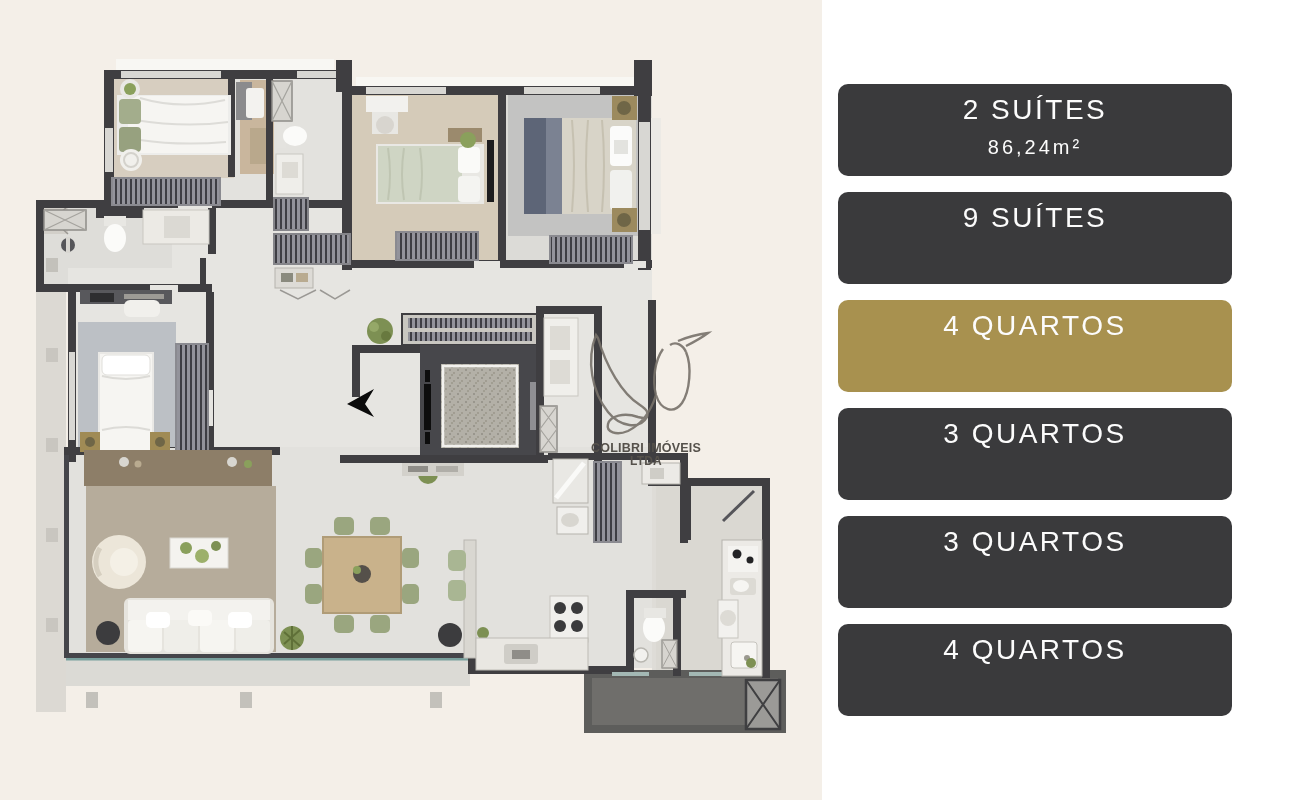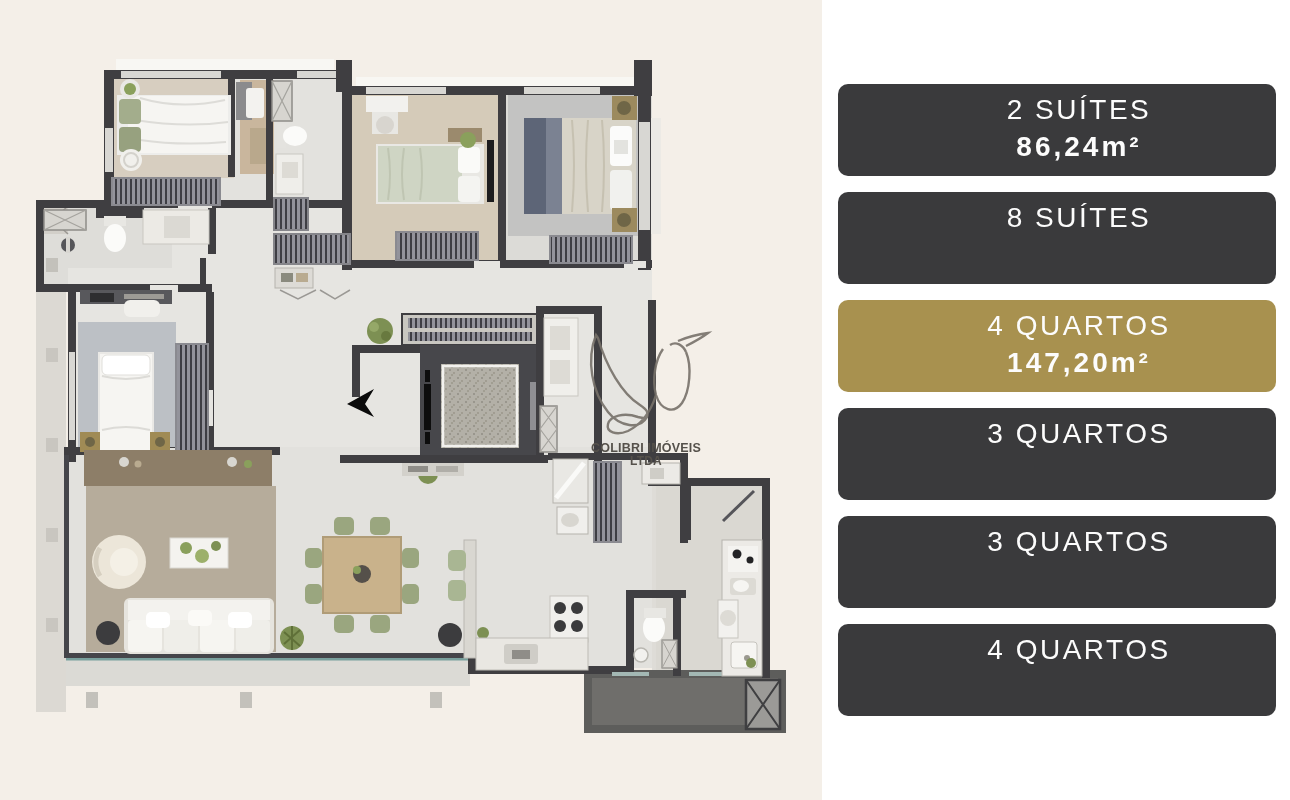--- a/index.html
+++ b/index.html
@@ -1,23 +1,23 @@
 <!DOCTYPE html>
 <html><head>
 <meta charset="utf-8">
 <style>
   html,body{margin:0;padding:0;width:1290px;height:800px;overflow:hidden;
     font-family:"Liberation Sans", sans-serif;background:#ffffff;}
   #stage{position:relative;width:1290px;height:800px;}
   #creambg{position:absolute;left:0;top:0;width:822px;height:800px;background:#f4efe8;}
   #plansvg{position:absolute;left:0;top:0;}
   .btn{position:absolute;left:838px;width:394px;height:92px;background:#3a3a3c;
-    border-radius:10px;color:#fcfcfc;text-align:center;letter-spacing:2.5px;padding-left:44px;}
+    border-radius:10px;color:#fcfcfc;text-align:center;letter-spacing:2.5px;}
   .btn .l1{font-size:28px;margin-top:9px;line-height:34px;}
-  .btn .l2{font-size:28px;line-height:40px;letter-spacing:3px;font-weight:bold;}
+  .btn .l2{font-size:20px;line-height:40px;letter-spacing:3px;}
   .gold{background:#a8914f;}
 </style>
 </head>
 <body>
 <div id="stage">
 
   <div id="creambg"></div>
   <svg id="plansvg" width="822" height="800" viewBox="0 0 822 800">
     <defs>
       <pattern id="lv" width="5" height="8" patternUnits="userSpaceOnUse">
@@ -465,26 +465,25 @@
     <text x="646" y="452" text-anchor="middle" font-family="Liberation Sans, sans-serif" font-size="12.5" font-weight="bold" fill="#55514b" letter-spacing="0.2">COLIBRI IMÓVEIS</text>
     <text x="646" y="465" text-anchor="middle" font-family="Liberation Sans, sans-serif" font-size="12" font-weight="bold" fill="#55514b" letter-spacing="0.2">LTDA</text>
   </svg>
 
   <div class="btn" style="top:84px;">
       <div class="l1">2 SUÍTES</div>
       <div class="l2">86,24m²</div>
     </div>
 
   <div class="btn" style="top:192px;">
-      <div class="l1">8 SUÍTES</div>
+      <div class="l1">9 SUÍTES</div>
     </div>
 
   <div class="btn gold" style="top:300px;">
       <div class="l1">4 QUARTOS</div>
-      <div class="l2">147,20m²</div>
     </div>
 
   <div class="btn" style="top:408px;">
       <div class="l1">3 QUARTOS</div>
     </div>
 
   <div class="btn" style="top:516px;">
       <div class="l1">3 QUARTOS</div>
     </div>
 

